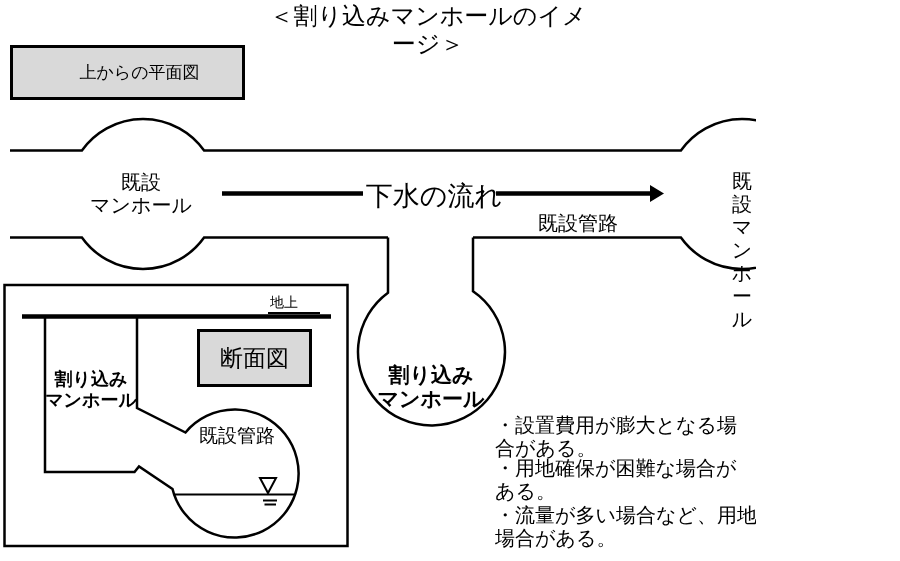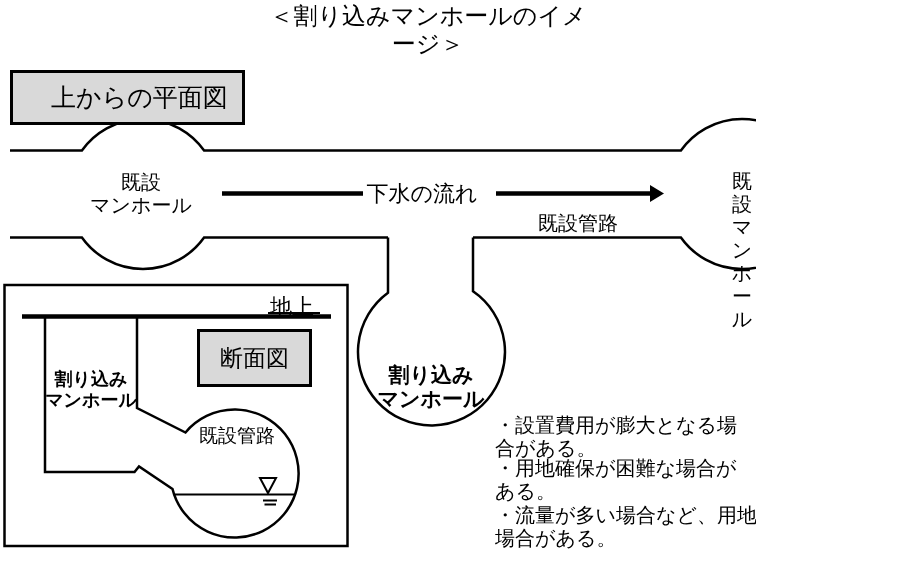--- a/index.html
+++ b/index.html
@@ -51,34 +51,34 @@
 
     <g>
       <path d="M260 478 H276 L268 493 Z" fill="none" stroke="#000" stroke-width="2"></path>
       <path d="M263 500.5 H277" fill="none" stroke="#000" stroke-width="2"></path>
       <path d="M264.5 504.5 H276" fill="none" stroke="#000" stroke-width="2"></path>
     </g>
   </svg>
 
   <div class="txt cx title" style="left:428px;top:2px;">＜割り込みマンホールのイメージ＞</div>
 
-  <div class="graybox" style="left:10px;top:70px;width:235px;height:55px;font-size:25px;padding-left:24px;">
+  <div class="graybox" style="left:10px;top:45px;width:235px;height:55px;font-size:17px;padding-left:24px;">
     <span>上からの平面図</span>
   </div>
 
   <div class="txt cx" style="left:141px;top:171px;font-size:20px;">既設
 マンホール</div>
-  <div class="txt cx" style="left:422px;top:181px;font-size:22px;">下水の流れ</div>
+  <div class="txt cx" style="left:434px;top:181px;font-size:27px;">下水の流れ</div>
   <div class="txt cx" style="left:578px;top:212px;font-size:20px;">既設管路</div>
   <div class="txt cx" style="left:742px;top:170px;font-size:20px;">既設
 マンホール</div>
   <div class="txt cx bold" style="left:431px;top:331px;font-size:21px;">割り込み
 マンホール</div>
 
-  <div class="txt" style="left:270px;top:294px;font-size:22px;">地上</div>
+  <div class="txt" style="left:270px;top:294px;font-size:14px;">地上</div>
   <div class="graybox" style="left:197px;top:329px;width:115px;height:58px;font-size:23px;justify-content:center;">
     <span>断面図</span>
   </div>
   <div class="txt cx bold" style="left:91px;top:337px;font-size:18px;line-height:21px;">割り込み
 マンホール</div>
   <div class="txt cx" style="left:237px;top:425px;font-size:19px;">既設管路</div>
 
   <div class="txt bullet" style="left:495px;top:414px;">・設置費用が膨大となる場合がある。</div>
   <div class="txt bullet" style="left:495px;top:457px;">・用地確保が困難な場合がある。</div>
   <div class="txt bullet" style="left:495px;top:504px;width:392px;">・流量が多い場合など、用地確保が困難な場合がある。</div>

